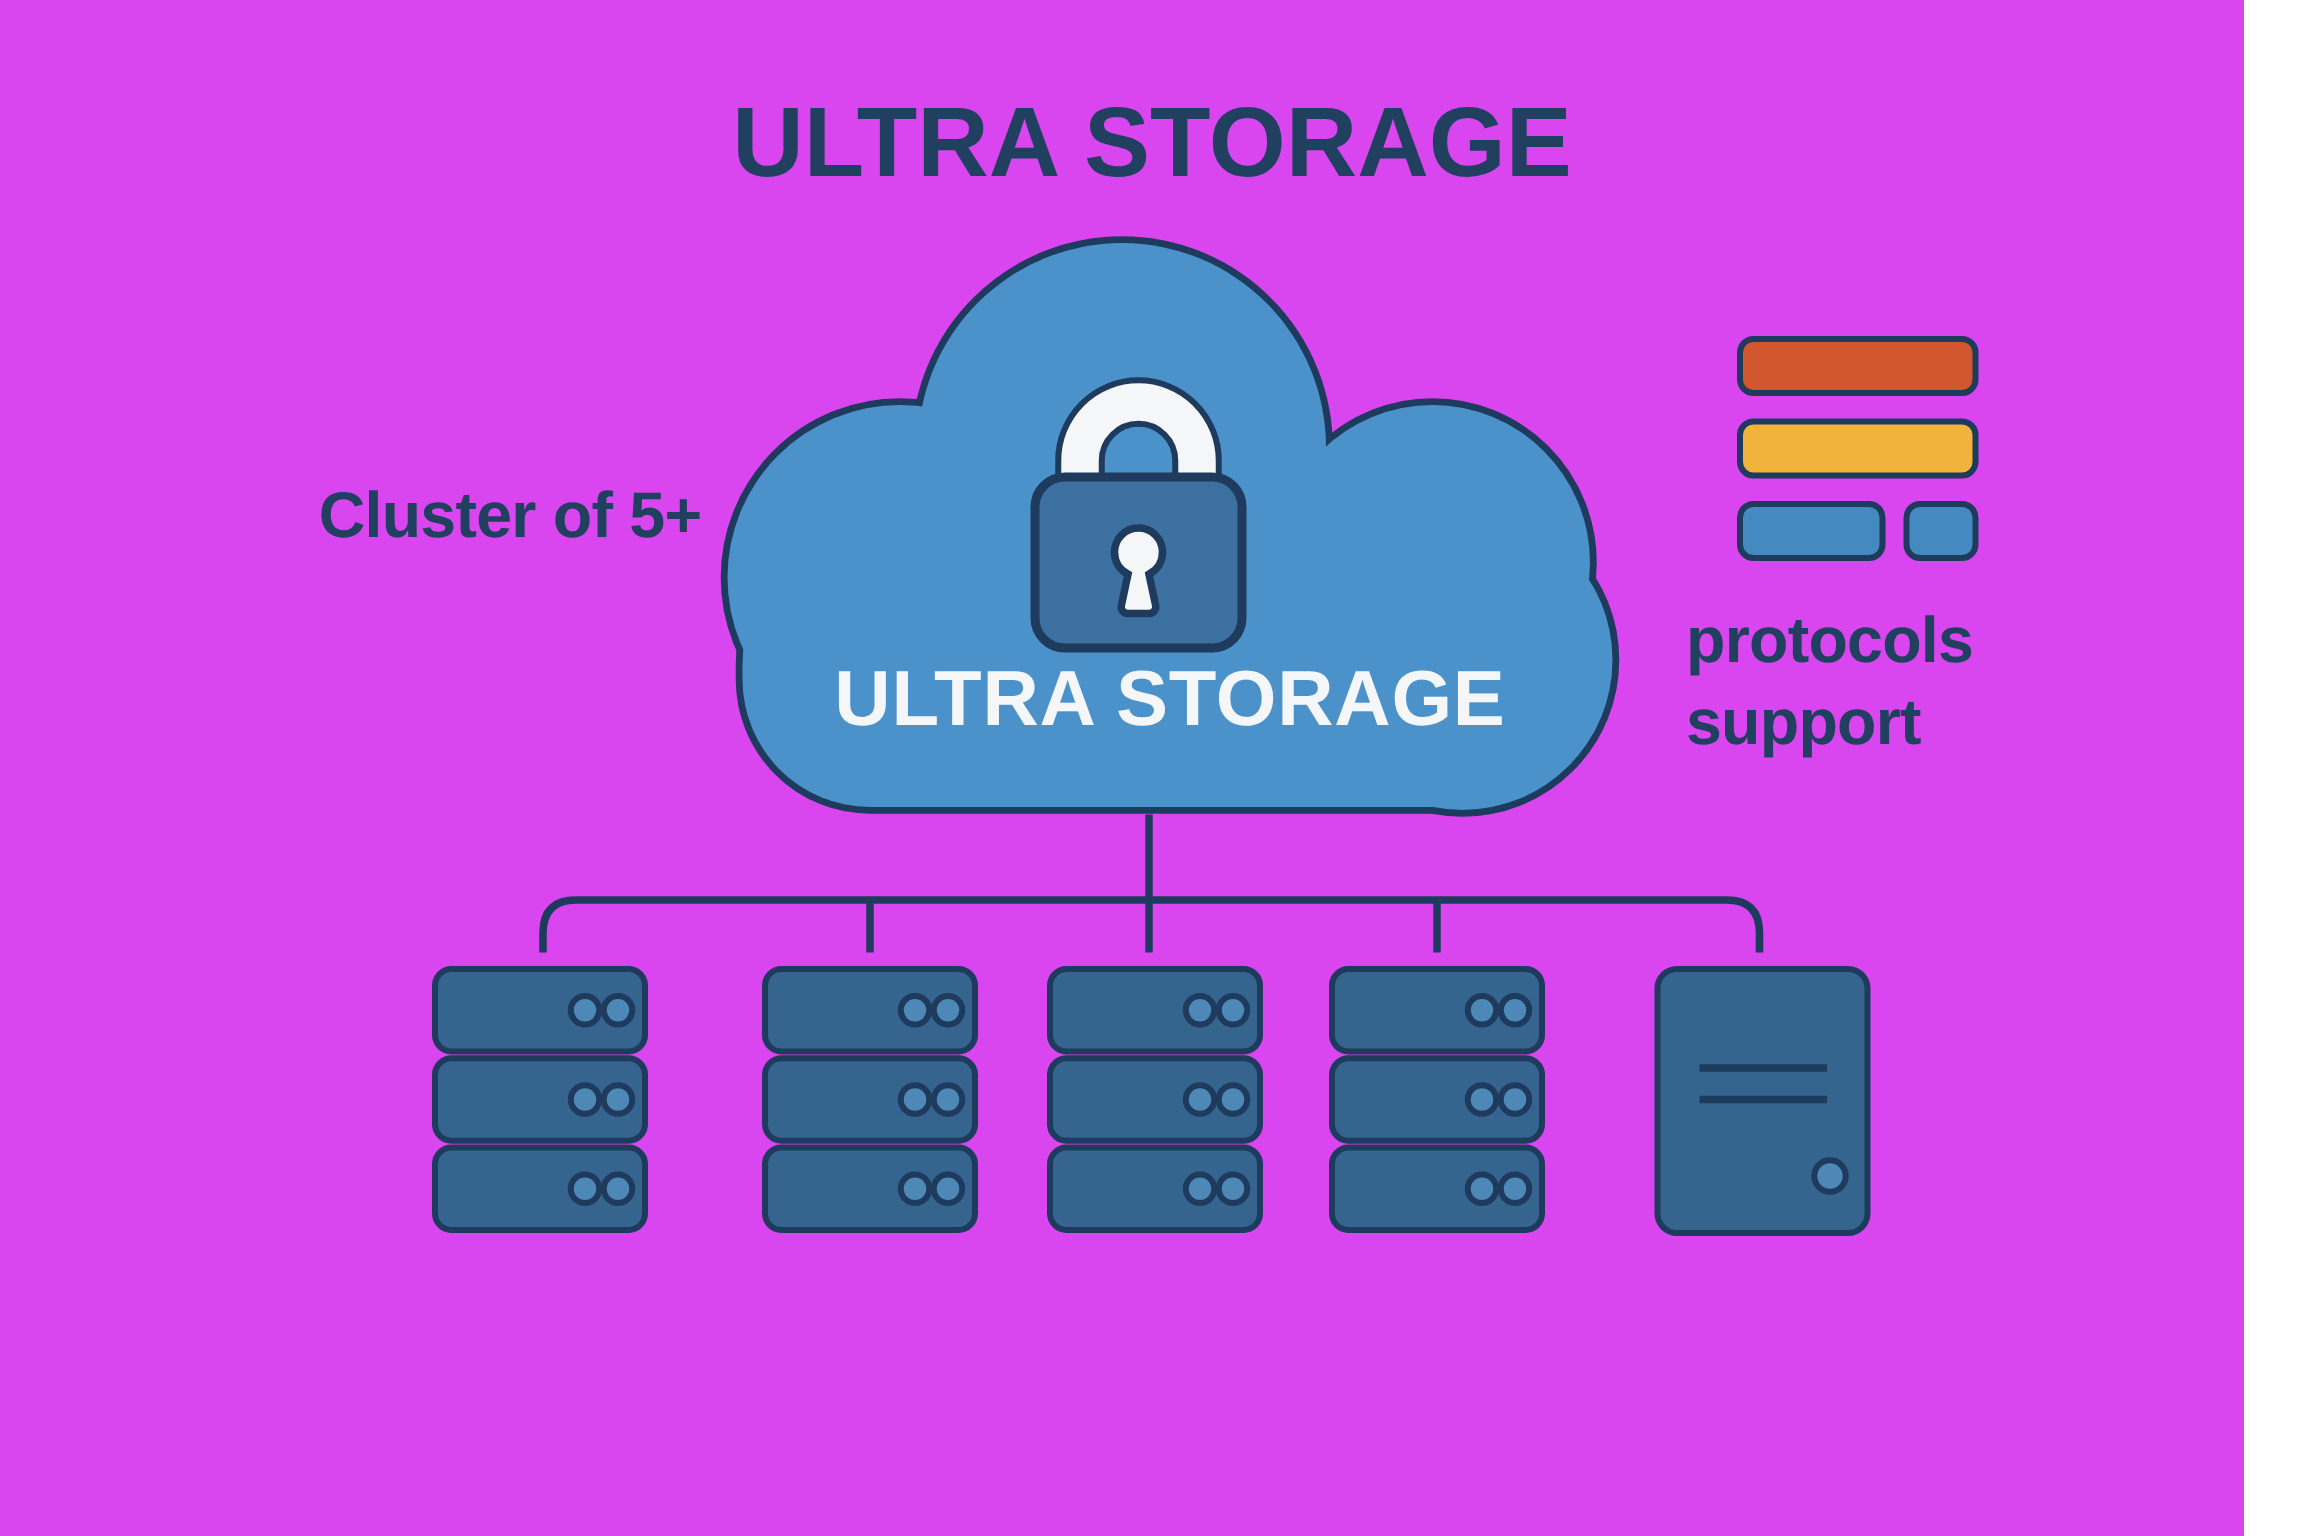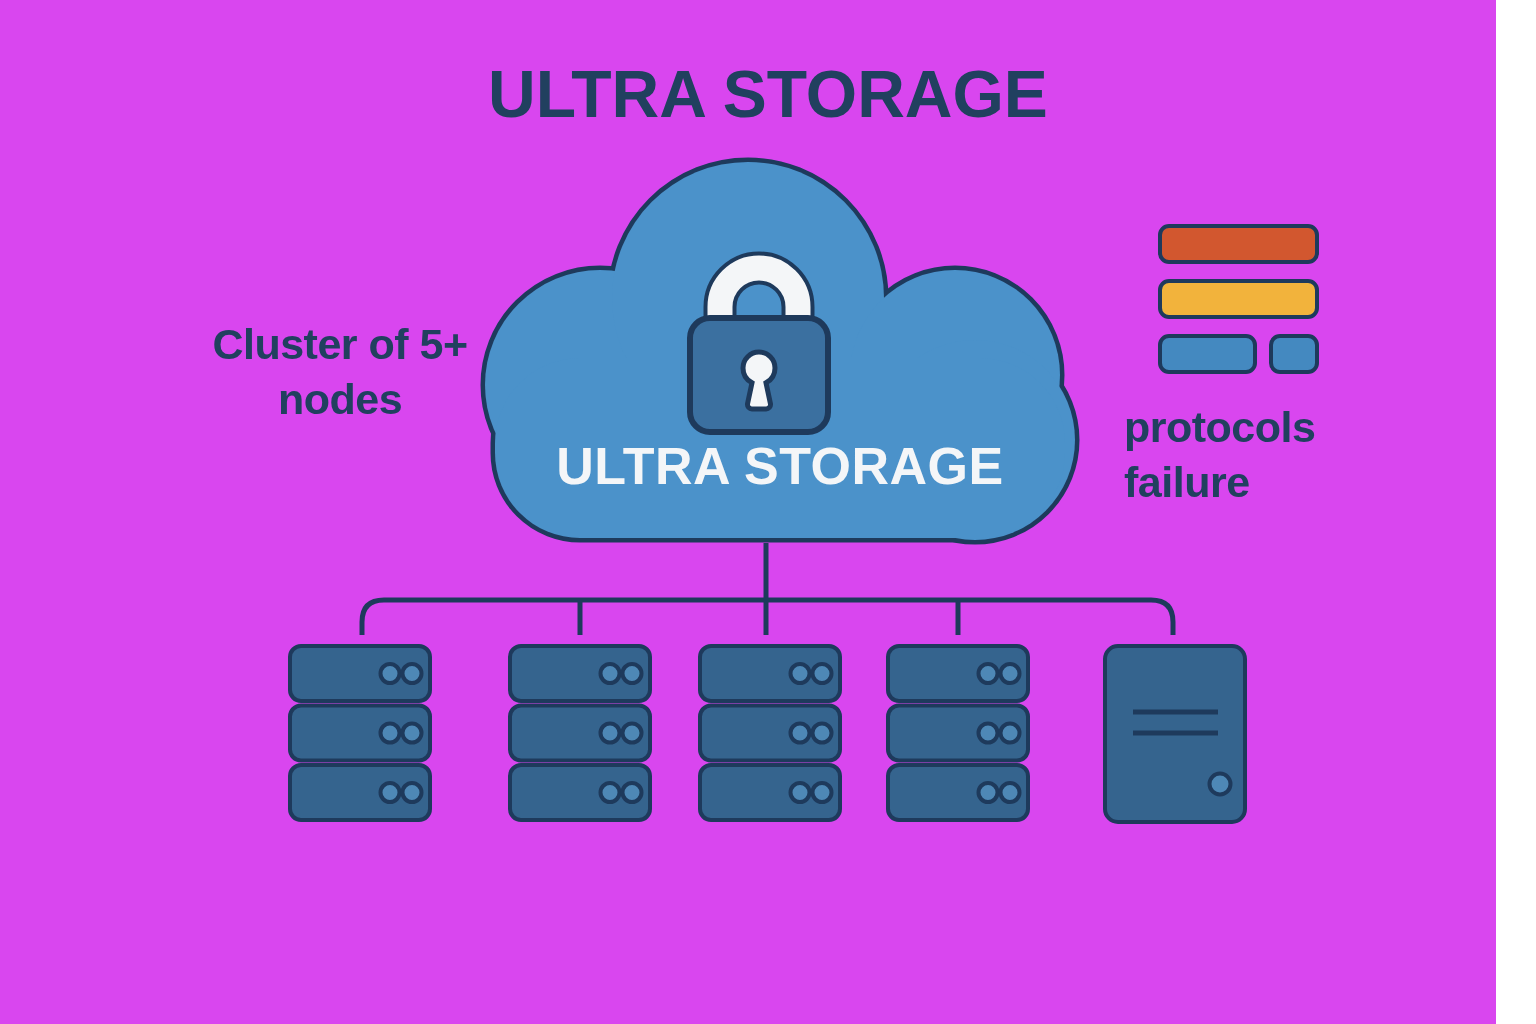--- a/index.html
+++ b/index.html
@@ -43,21 +43,20 @@
 </style>
 </head>
 <body>
 
 <div class="stage">
 
   <h1 class="abs page-title">ULTRA STORAGE</h1>
 
   <div class="abs note left-note">
     <span>Cluster of 5+</span>
-    <span>nodes</span>
   </div>
 
   <svg class="abs cloud-svg" width="600" height="400" viewBox="0 0 600 400">
     <defs>
       <g id="cloud-union">
         <circle cx="120" cy="235" r="115"></circle>
         <circle cx="268" cy="148" r="136"></circle>
         <circle cx="475" cy="225" r="105"></circle>
         <circle cx="495" cy="290" r="100"></circle>
         <rect x="15" y="208" width="570" height="180" rx="85"></rect>
@@ -78,21 +77,21 @@
 
   <svg class="abs protocol-svg" width="170" height="158" viewBox="0 0 170 158">
     <rect x="5" y="5" width="157" height="36" rx="9" fill="#D2572F" stroke="#1E3A5C" stroke-width="4"></rect>
     <rect x="5" y="60" width="157" height="36" rx="9" fill="#F2B33C" stroke="#1E3A5C" stroke-width="4"></rect>
     <rect x="5" y="115" width="95" height="36" rx="9" fill="#4489C0" stroke="#1E3A5C" stroke-width="4"></rect>
     <rect x="116" y="115" width="46" height="36" rx="9" fill="#4489C0" stroke="#1E3A5C" stroke-width="4"></rect>
   </svg>
 
   <div class="abs note right-note">
     <span>protocols</span>
-    <span>failure</span>
+    <span>support</span>
   </div>
 
   <svg class="abs connector-svg" width="860" height="100" viewBox="0 0 860 100">
     <path d="M 426 3 L 426 60
              M 22 95 L 22 82 Q 22 60 44 60 L 811 60 Q 833 60 833 82 L 833 95
              M 240 60 L 240 95
              M 426 60 L 426 95
              M 618 60 L 618 95" fill="none" stroke="#1E3A5C" stroke-width="5"></path>
   </svg>
 

